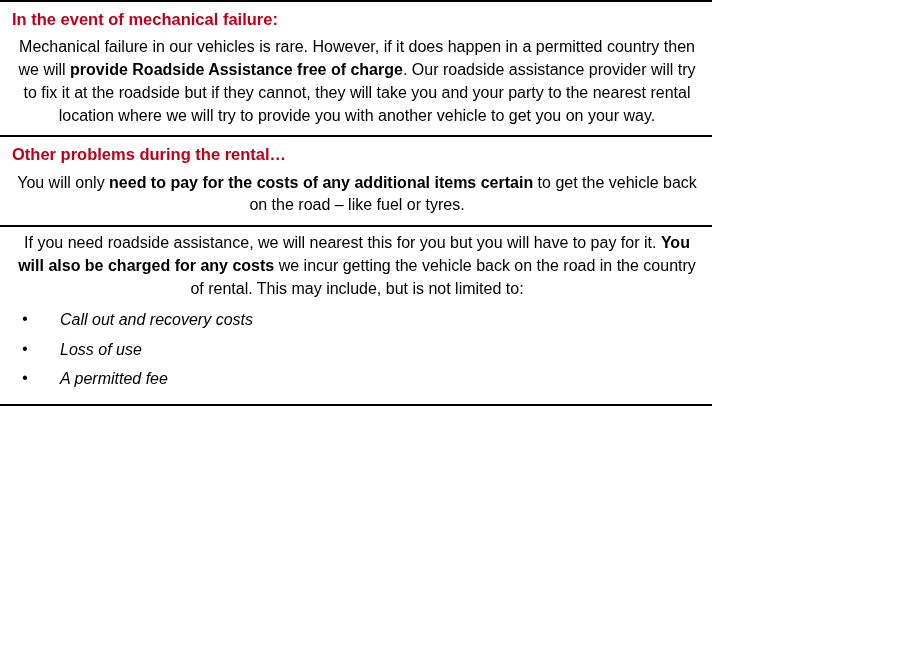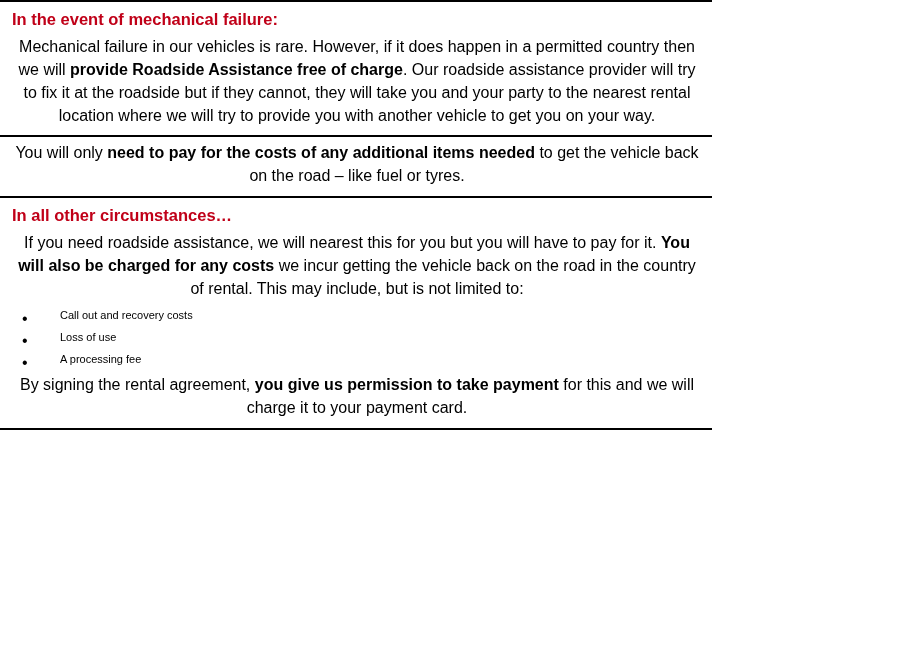--- a/index.html
+++ b/index.html
@@ -48,48 +48,48 @@
   }
   .para b {
     font-weight: bold;
   }
   ul.bullets {
     list-style: none;
     margin: 4px 0 6px 0;
     padding: 0;
   }
   ul.bullets li {
-    font-size: 11px;
+    font-size: 16px;
     line-height: 1.45;
     padding: 0 0 0 48px;
     position: relative;
     margin-bottom: 6px;
+    font-style: italic;
   }
   ul.bullets li:before {
     content: "\2022";
     position: absolute;
     left: 10px;
     top: -1px;
     font-size: 16px;
   }
 </style>
 </head>
 <body>
 
 <div class="doc" id="doc-root">
     <div class="section">
       <div class="section-heading">In the event of mechanical failure:</div>
       <p class="para"><span>Mechanical failure in our vehicles is rare.  However, if it does happen in a permitted country then we will </span><b>provide Roadside Assistance free of charge</b><span>.  Our roadside assistance provider will try to fix it at the roadside but if they cannot, they will take you and your party to the nearest rental location where we will try to provide you with another vehicle to get you on your way.</span></p>
     </div>
     <div class="section">
-      <p class="para"><span>You will only </span><b>need to pay for the costs of any additional items needed</b><span> to get the vehicle back on the road – like fuel or tyres.</span></p>
+      <div class="section-heading">Other problems during the rental…</div>
+      <p class="para"><span>You will only </span><b>need to pay for the costs of any additional items certain</b><span> to get the vehicle back on the road – like fuel or tyres.</span></p>
     </div>
     <div class="section">
-      <div class="section-heading">In all other circumstances…</div>
       <p class="para"><span>If you need roadside assistance, we will nearest this for you but you will have to pay for it.  </span><b>You will also be charged for any costs</b><span> we incur getting the vehicle back on the road in the country of rental.  This may include, but is not limited to:</span></p>
       <ul class="bullets">
         <li>Call out and recovery costs</li>
         <li>Loss of use</li>
-        <li>A processing fee</li>
+        <li>A permitted fee</li>
       </ul>
-      <p class="para"><span>By signing the rental agreement, </span><b>you give us permission to take payment</b><span> for this and we will charge it to your payment card.</span></p>
     </div>
   </div>
 
 </body></html>

